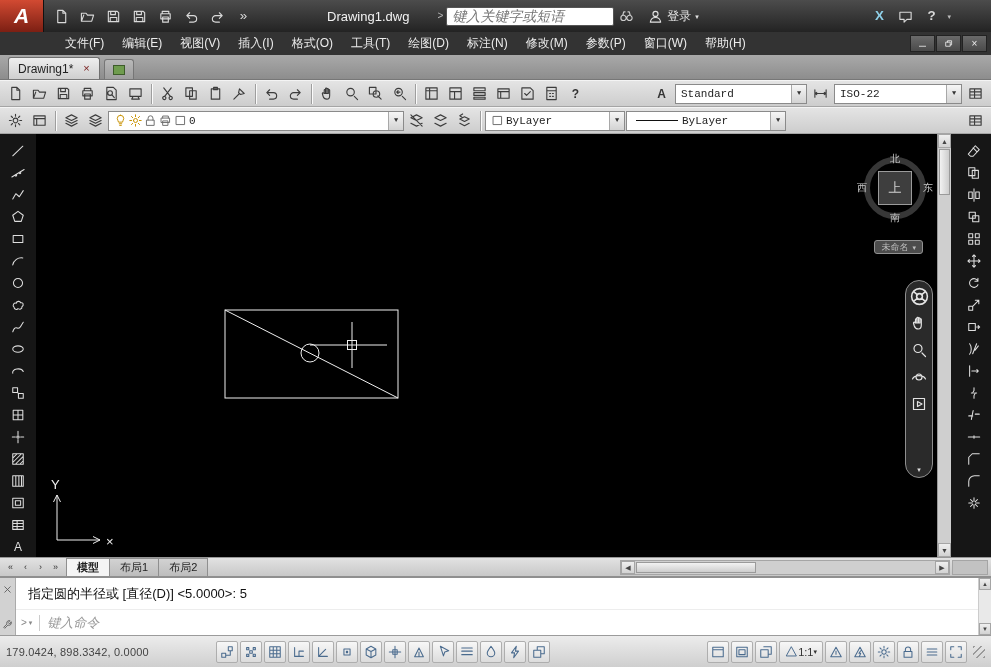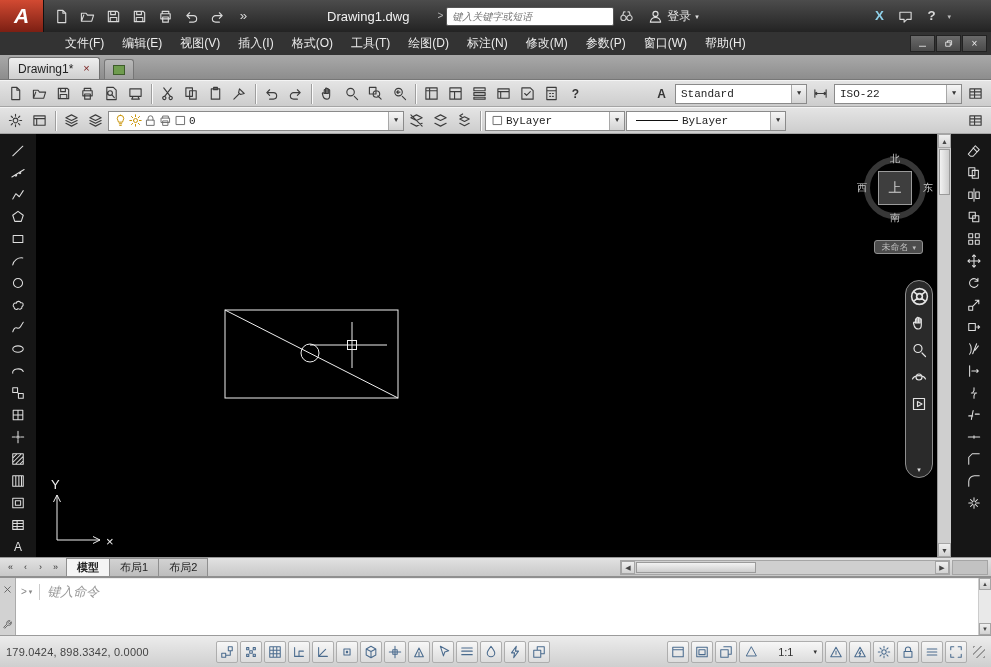--- a/index.html
+++ b/index.html
@@ -10,21 +10,21 @@
 .titlebar{position:absolute;top:0;left:0;width:100%;height:32px;background:linear-gradient(#4c4c4c,#232323);display:flex;align-items:center;color:#ddd;}
 .logo{width:44px;height:32px;background:linear-gradient(#d24a32,#7c1f13);display:flex;align-items:center;justify-content:center;font-weight:bold;font-style:italic;font-size:21px;color:#fff;border-right:1px solid #111;}
 .qa{display:flex;align-items:center;gap:1px;padding:0 5px;}
 .tibtn{width:25px;height:25px;display:flex;align-items:center;justify-content:center;color:#d9d9d9;background:transparent;border:0;}
 .tibtn svg,.ic svg{width:15px;height:15px;display:block;}
 svg path{fill:none;stroke:currentColor;stroke-width:1.2;stroke-linecap:round;stroke-linejoin:round;}
 .tglyph{font-style:normal;display:inline-flex;align-items:center;justify-content:center;line-height:1;}
 .title-text{font-size:13px;color:#f2f2f2;margin-left:66px;white-space:nowrap;}
 .search-wrap{display:flex;align-items:center;margin-left:28px;gap:3px;}
 .search-go{color:#bbb;font-size:10px;}
-.search-input{width:168px;height:19px;border:1px solid #555;border-radius:2px;padding:0 5px;font-size:10px;font-style:italic;color:#777;background:#fff;font-family:"Liberation Sans",sans-serif;}
+.search-input{width:168px;height:19px;border:1px solid #555;border-radius:2px;padding:0 5px;font-size:14px;font-style:italic;color:#777;background:#fff;font-family:"Liberation Sans",sans-serif;}
 .search-find{color:#ccc;margin-left:2px;}
 .signin{display:flex;align-items:center;gap:4px;margin-left:14px;color:#e2e2e2;font-size:12px;}
 .infocenter{display:flex;align-items:center;gap:6px;margin-left:auto;margin-right:40px;}
 .infocenter .tibtn{width:20px;}
 
 
 .menubar{position:absolute;top:32px;left:0;width:100%;height:23px;background:#333;display:flex;align-items:center;color:#ececec;padding-left:56px;}
 .menu-item{padding:0 9px;height:100%;display:flex;align-items:center;font-size:12px;cursor:default;}
 .winbtns{margin-left:auto;display:flex;padding-right:4px;gap:1px;}
 .winbtn{width:25px;height:17px;display:flex;align-items:center;justify-content:center;background:linear-gradient(#6a6a6a,#4a4a4a);border:1px solid #222;color:#eee;font-size:10px;}
@@ -117,21 +117,21 @@
 .cmd-vscroll{width:13px;background:#e9e9e9;border-left:1px solid #ccc;display:flex;flex-direction:column;justify-content:space-between;}
 .cmd-vscroll .sarrow{height:12px;font-size:6px;}
 
 
 .statusbar{position:absolute;top:635px;left:0;width:100%;height:32px;background:linear-gradient(#ececec,#cfcfcf);border-top:1px solid #9b9b9b;display:flex;align-items:center;padding:0 6px;gap:2px;font-size:11px;color:#333;}
 .coords{width:188px;color:#444;letter-spacing:.2px;}
 .toggles{display:flex;gap:2px;margin-left:20px;}
 .stbtn{width:22px;height:22px;border:1px solid #aeaeae;background:linear-gradient(#f7f7f7,#dcdcdc);display:flex;align-items:center;justify-content:center;color:#4a6b8e;border-radius:2px;padding:0;}
 .stbtn svg{width:14px;height:14px;}
 .st-right{margin-left:auto;display:flex;gap:2px;align-items:center;}
-.scale-chip{height:22px;border:1px solid #aeaeae;background:linear-gradient(#f7f7f7,#dcdcdc);display:flex;align-items:center;padding:0 5px;gap:20px;color:#333;border-radius:2px;}
+.scale-chip{height:22px;border:1px solid #aeaeae;background:linear-gradient(#f7f7f7,#dcdcdc);display:flex;align-items:center;padding:0 5px;gap:0;color:#333;border-radius:2px;}
 .scale-chip .ic{color:#4a6b8e;display:flex;}
 .scale-chip .ic svg{width:13px;height:13px;}
 .scale-chip .tglyph{font-size:7px;}
 .grip{width:12px;height:12px;margin-left:4px;background:
  repeating-linear-gradient(135deg,#9a9a9a 0 2px,transparent 2px 5px);}
 </style>
 </head>
 <body>
 
 <div class="window">
@@ -949,20 +949,21 @@
         </button>
       <button class="sbtn">
           <span class="ic">
             <svg viewBox="0 0 16 16">
               <path d="M13.5 4.5a3.5 3.5 0 0 1-4.8 4.3L4 13.5 2.5 12l4.7-4.7a3.5 3.5 0 0 1 4.3-4.8L9 5l2 2z"></path>
             </svg>
           </span>
         </button>
     </div>
     <div class="cmd-body">
+      <div class="cmd-history">指定圆的半径或 [直径(D)] &lt;5.0000&gt;: 5</div>
       <div class="cmd-input">
         <button class="pbtn">
           <span class="tglyph">&gt;</span>
           <span class="tglyph" style="font-size:7px">▾</span>
         </button>
         <span class="divider"></span>
         <span class="cmd-placeholder">键入命令</span>
       </div>
     </div>
     <div class="cmd-vscroll">

